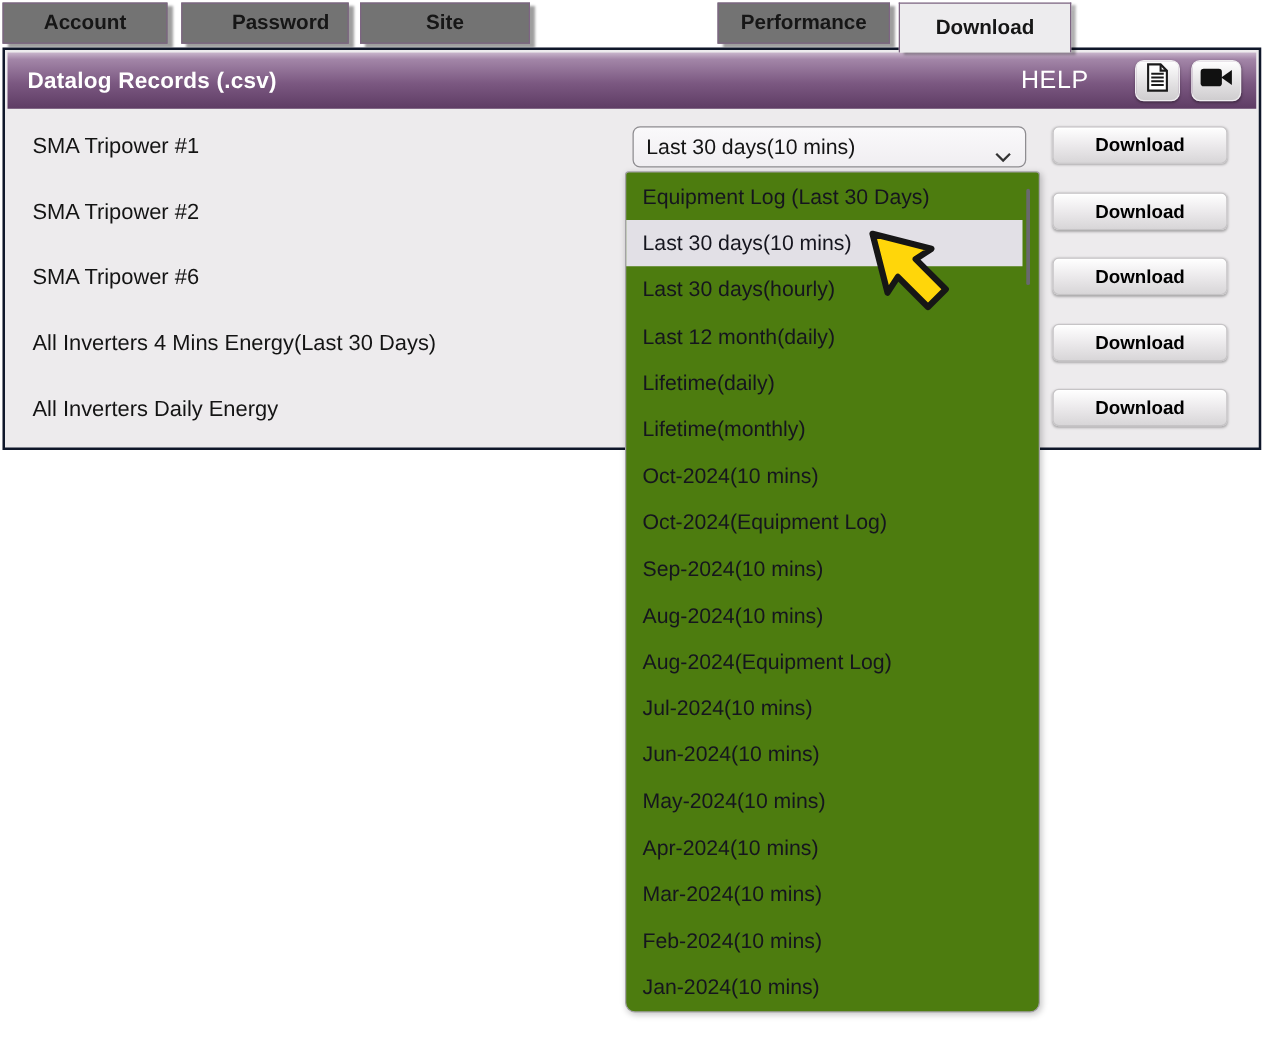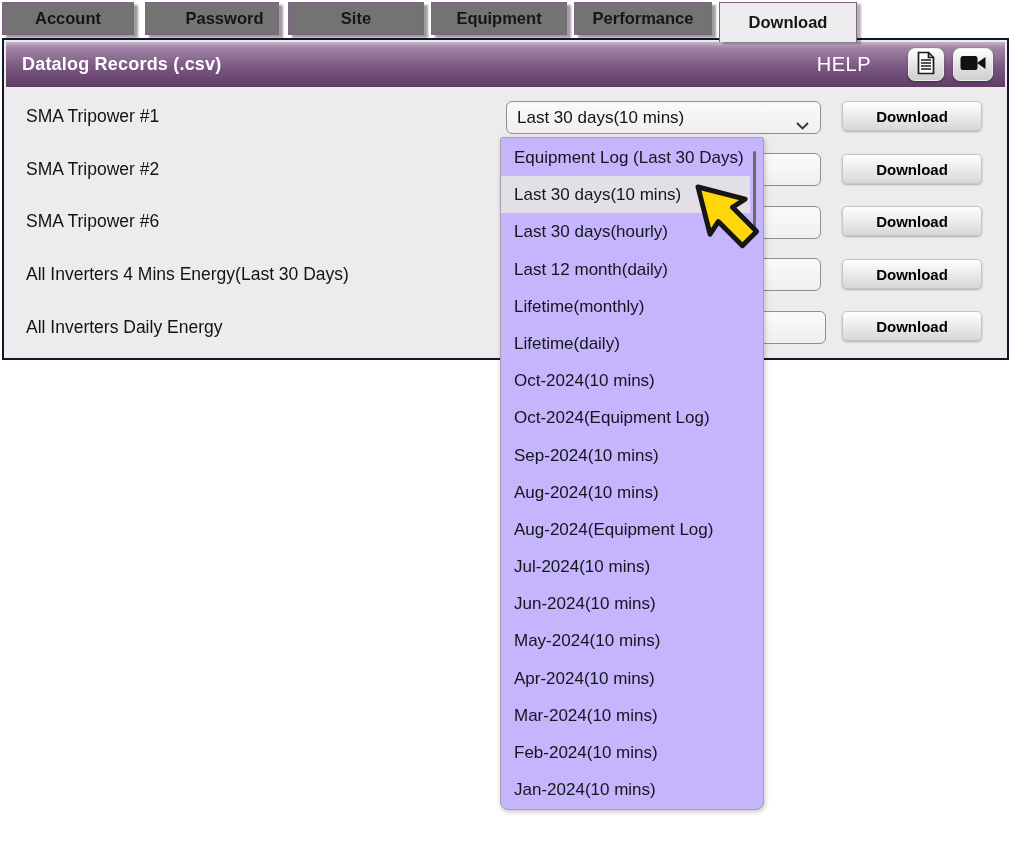--- a/index.html
+++ b/index.html
@@ -36,39 +36,38 @@
             box-shadow:0 1px 2px rgba(0,0,0,0.28), inset 0 1px 0 #ffffff; cursor:pointer; }
 
   .select { position:absolute; left:502px; width:315px; height:33px; border-radius:6px;
             border:1px solid #8f8d91; background:linear-gradient(#faf9fb, #f0eef1);
             display:flex; align-items:center; font-size:17px; color:#141414; padding-left:10px; cursor:pointer; }
   .select .chev { position:absolute; right:11px; top:13px; }
   .select.covered { z-index:6; }
   .select.wide { width:320px; }
 
   
-  .popup { position:absolute; left:500px; top:137px; width:264px; z-index:20;
-           background:#c4b5fd; border:1px solid #a3a1a5; border-radius:3px 3px 8px 8px;
+  .popup { position:absolute; left:500px; top:137px; width:332px; z-index:20;
+           background:#4d7c0f; border:1px solid #a3a1a5; border-radius:3px 3px 8px 8px;
            box-shadow:1px 2px 5px rgba(0,0,0,0.22); padding:1px 0; }
   .dd-item { height:37.2px; line-height:37.2px; padding-left:13px; font-size:17px; color:#15151e;
              white-space:nowrap; cursor:pointer; }
   .dd-item.highlighted { background:#e2e0e6; width:calc(100% - 13px); }
   .scroll-thumb { position:absolute; right:7px; top:13px; width:3px; height:77px; background:#69696e; border-radius:2px; }
 
   
   .cursor-wrap { position:absolute; left:690px; top:180px; width:110px; height:95px; z-index:40; pointer-events:none; }
 </style>
 </head>
 <body>
 
 <div class="tabbar">
   <div class="tab" style="left:2px;   width:132px;">Account</div>
   <div class="tab" style="left:145px; width:134px;padding-left:25px;">Password</div>
   <div class="tab" style="left:288px; width:136px;">Site</div>
-  <div class="tab" style="left:431px; width:136px;">Equipment</div>
   <div class="tab" style="left:574px; width:138px;">Performance</div>
   <div class="tab active" style="left:719px; width:138px;">Download</div>
 </div>
 
 <div class="panel">
   <div class="panel-header">
     <span class="panel-title">Datalog Records (.csv)</span>
     <div class="header-right">
       <span class="help">HELP</span>
       <div class="icon-btn">
@@ -121,22 +120,22 @@
         </svg>
     </span>
   </div>
 </div>
 
 <div class="popup">
   <div class="dd-item">Equipment Log (Last 30 Days)</div>
   <div class="dd-item highlighted">Last 30 days(10 mins)</div>
   <div class="dd-item">Last 30 days(hourly)</div>
   <div class="dd-item">Last 12 month(daily)</div>
+  <div class="dd-item">Lifetime(daily)</div>
   <div class="dd-item">Lifetime(monthly)</div>
-  <div class="dd-item">Lifetime(daily)</div>
   <div class="dd-item">Oct-2024(10 mins)</div>
   <div class="dd-item">Oct-2024(Equipment Log)</div>
   <div class="dd-item">Sep-2024(10 mins)</div>
   <div class="dd-item">Aug-2024(10 mins)</div>
   <div class="dd-item">Aug-2024(Equipment Log)</div>
   <div class="dd-item">Jul-2024(10 mins)</div>
   <div class="dd-item">Jun-2024(10 mins)</div>
   <div class="dd-item">May-2024(10 mins)</div>
   <div class="dd-item">Apr-2024(10 mins)</div>
   <div class="dd-item">Mar-2024(10 mins)</div>

